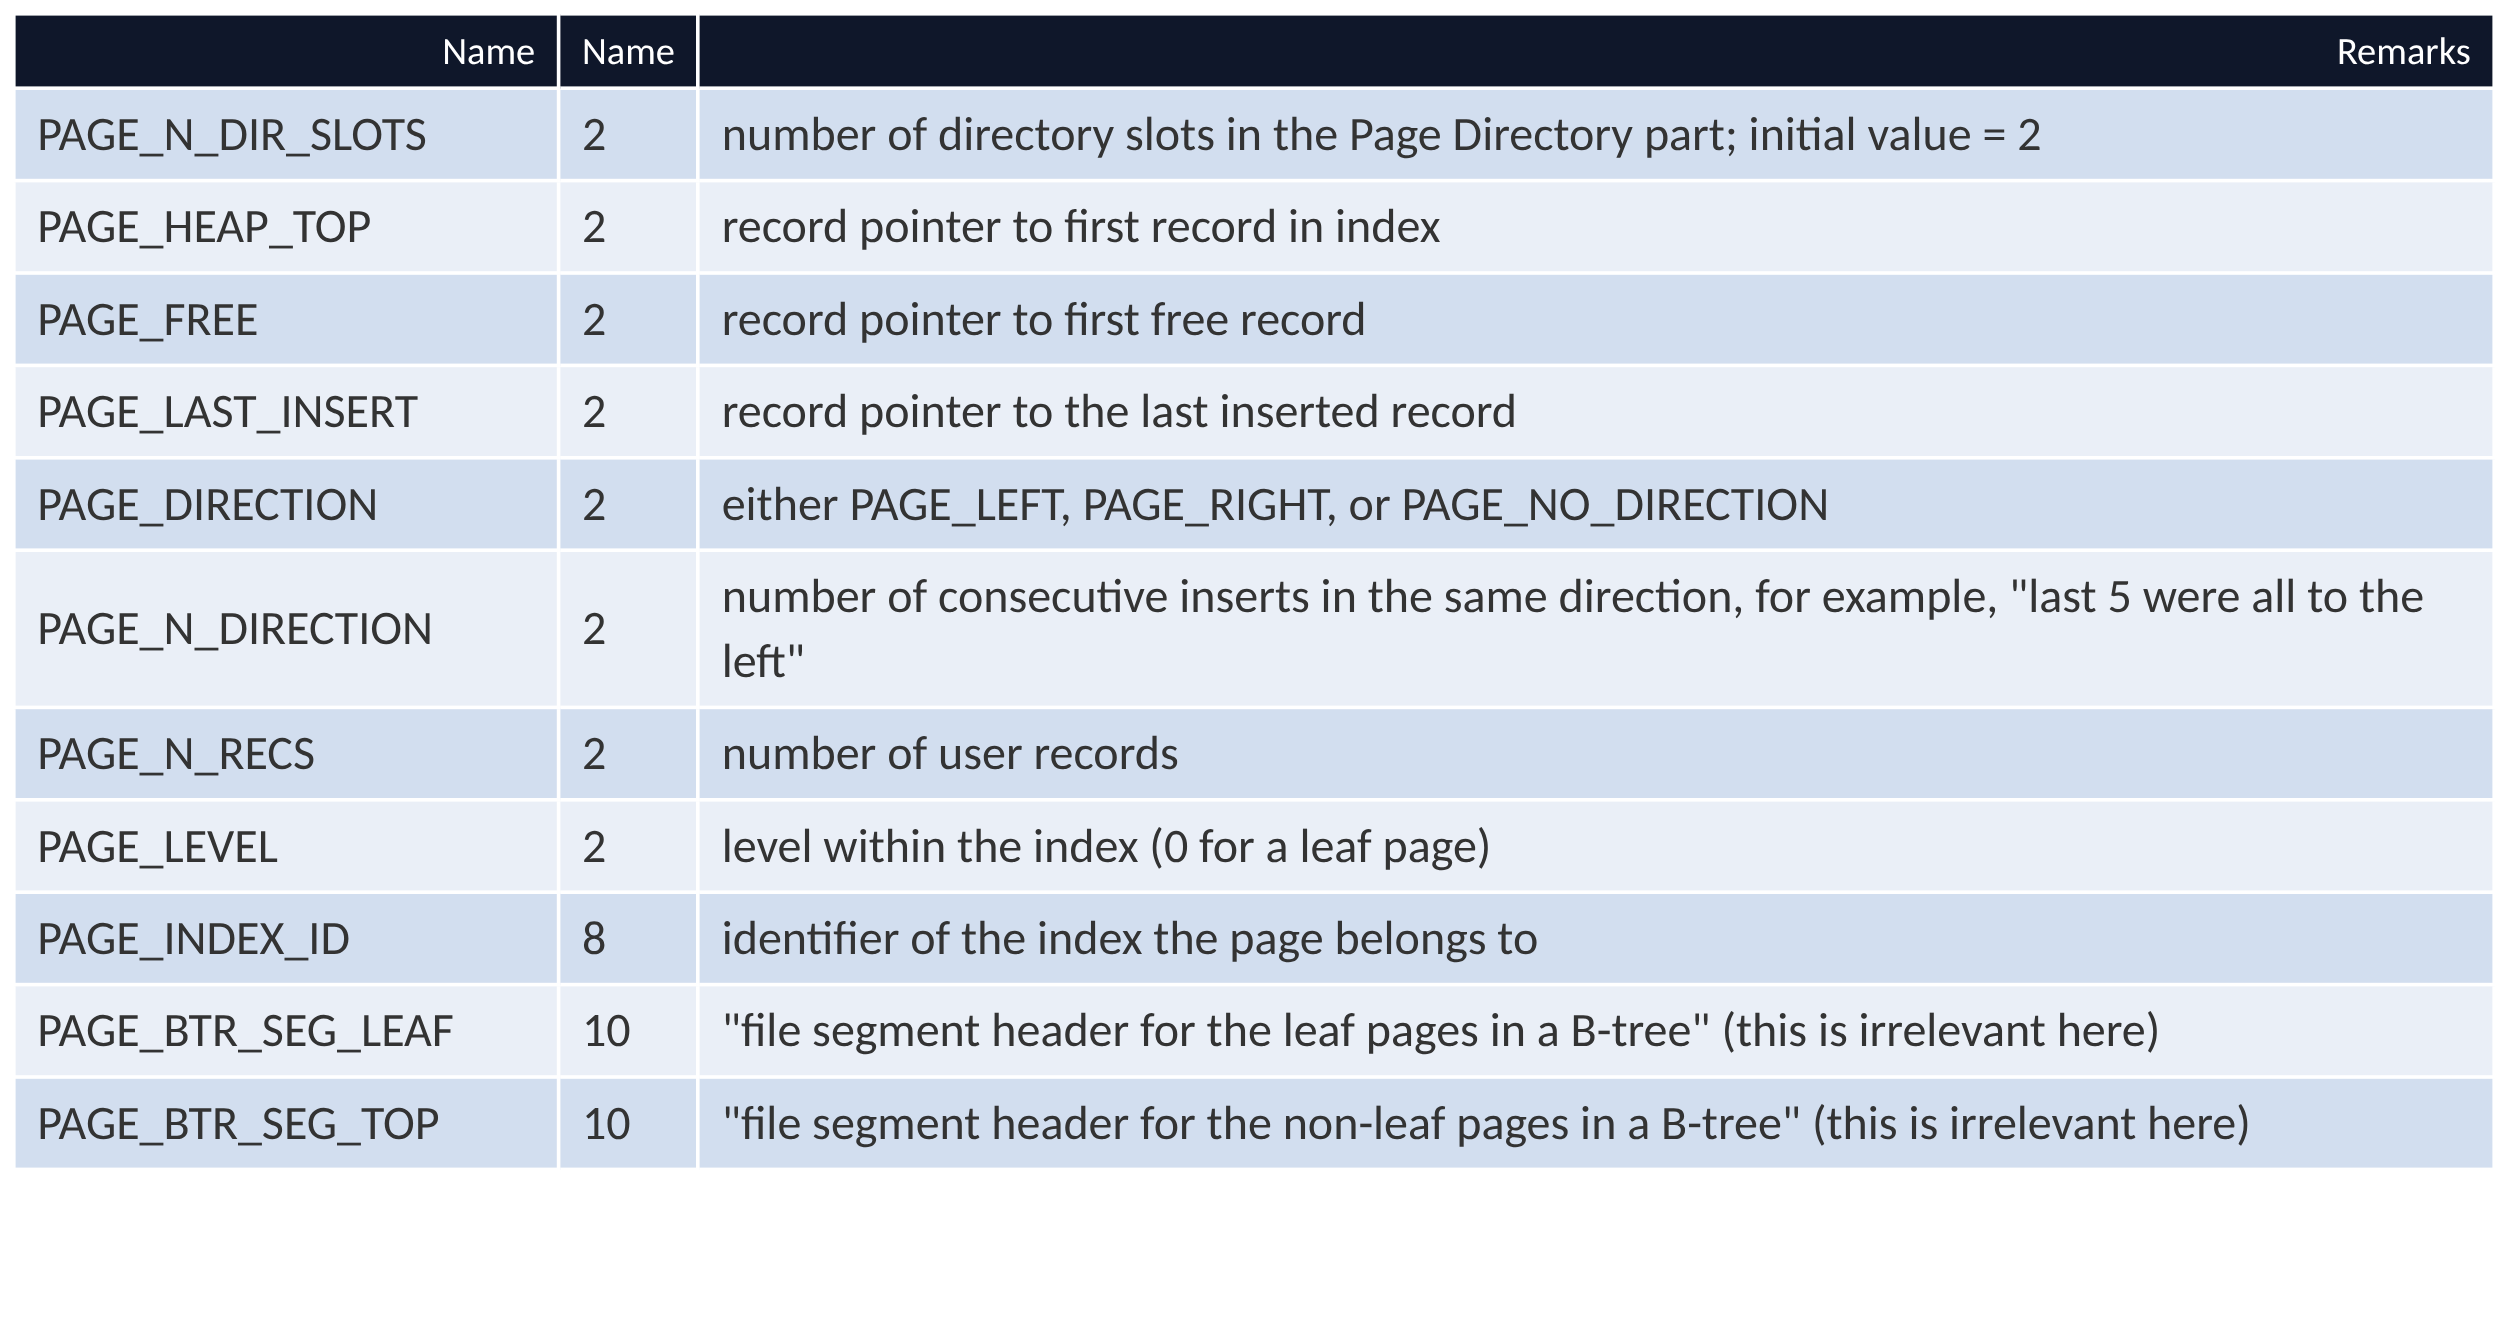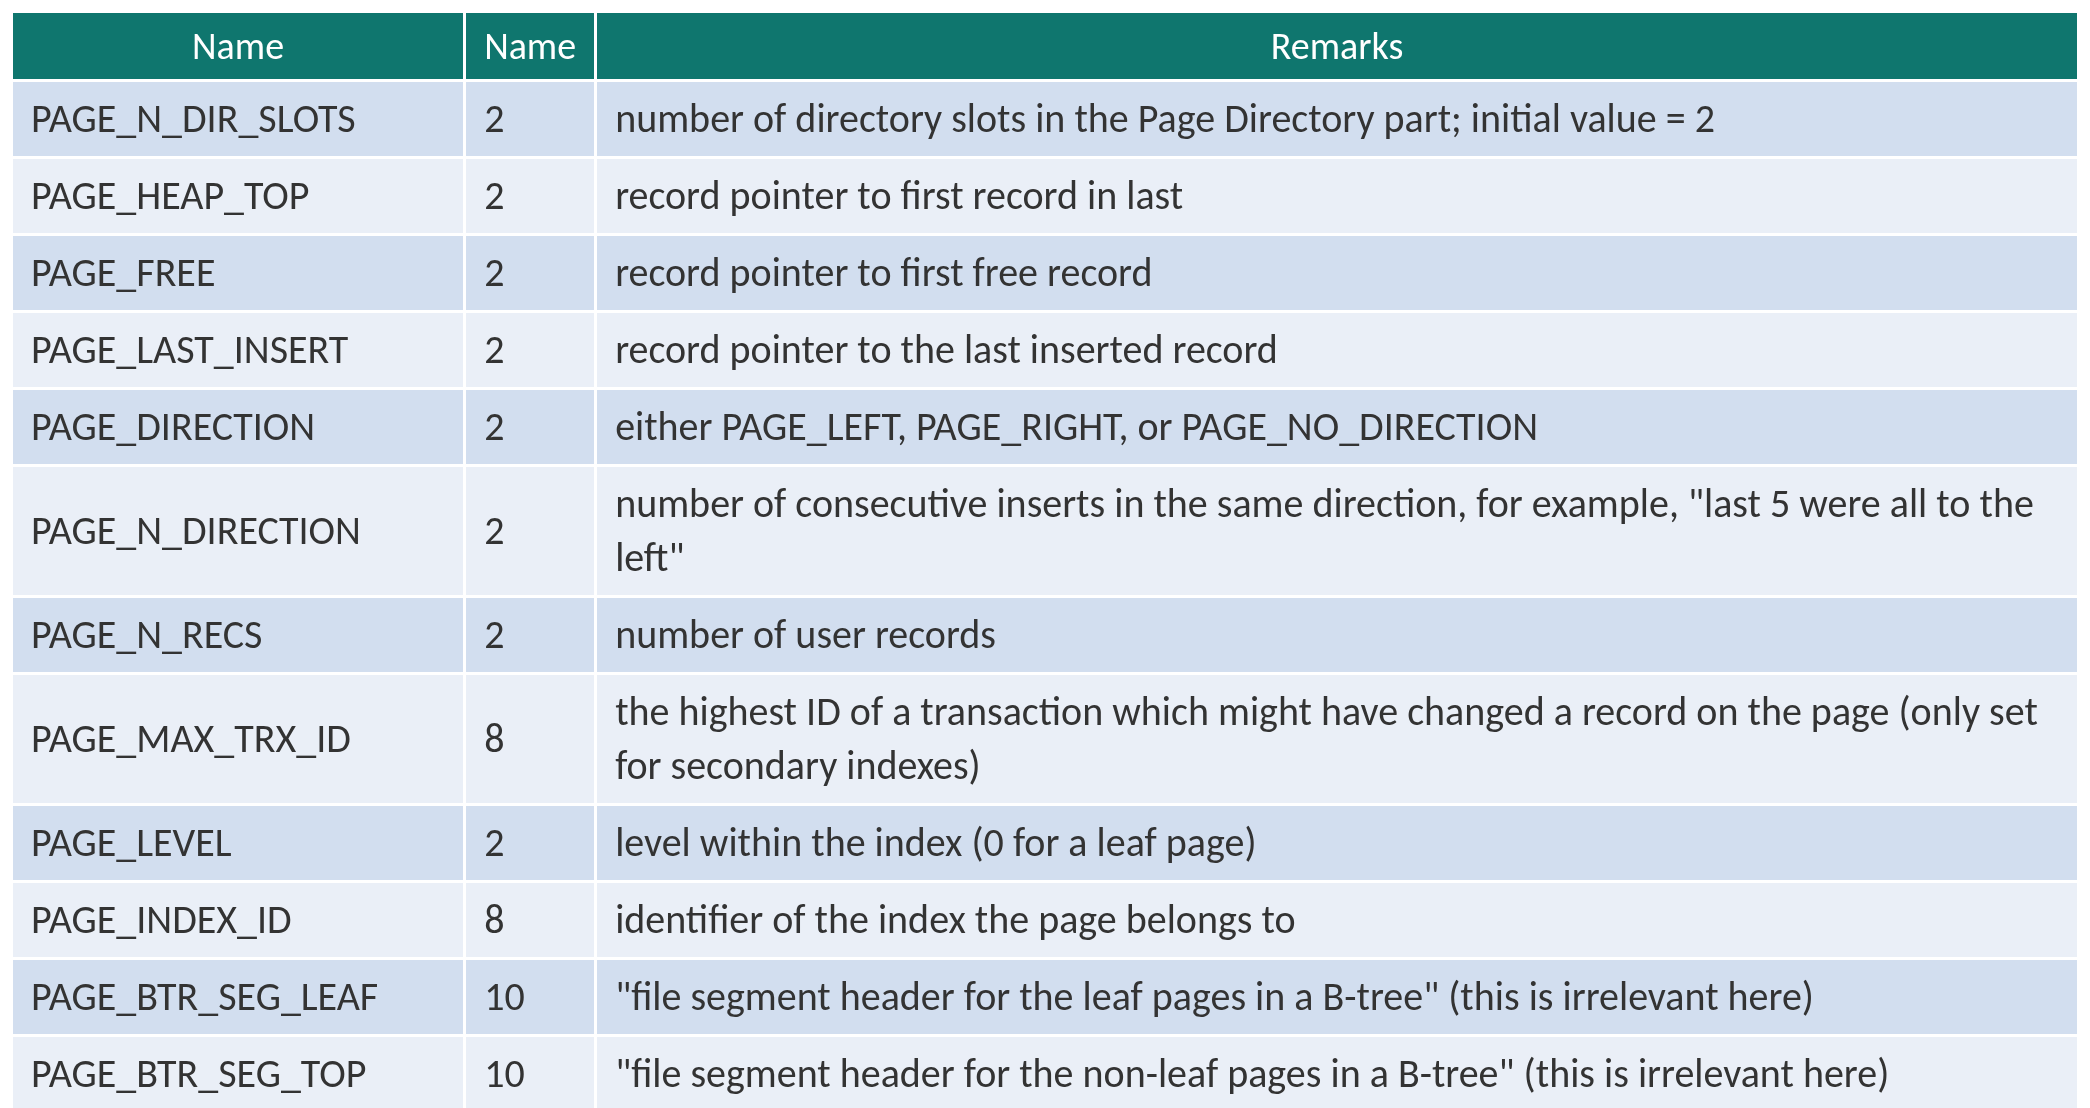--- a/index.html
+++ b/index.html
@@ -11,26 +11,26 @@
       font-family: "Gill Sans", "Gill Sans MT", "Segoe UI", Calibri, sans-serif;
       background: #ffffff;
       padding: 10px;
     }
     table {
       border-collapse: collapse;
       width: 100%;
       max-width: 2090px;
     }
     th {
-      background: #0f766e;
+      background: #0f172a;
       color: #ffffff;
       font-weight: 400;
-      text-align: center;
+      text-align: right;
       padding: 10px 18px;
-      font-size: 38px;
+      font-size: 32px;
       border: 3px solid #ffffff;
     }
     td {
       padding: 10px 18px;
       font-size: 40px;
       color: #333333;
       border: 3px solid #ffffff;
       vertical-align: middle;
       line-height: 1.35;
     }
@@ -63,21 +63,21 @@
   </thead>
   <tbody id="table-body">
   <tr>
         <td class="col-name">PAGE_N_DIR_SLOTS</td>
         <td class="col-size">2</td>
         <td class="col-remarks">number of directory slots in the Page Directory part; initial value = 2</td>
       </tr>
       <tr>
         <td class="col-name">PAGE_HEAP_TOP</td>
         <td class="col-size">2</td>
-        <td class="col-remarks">record pointer to first record in last</td>
+        <td class="col-remarks">record pointer to first record in index</td>
       </tr>
       <tr>
         <td class="col-name">PAGE_FREE</td>
         <td class="col-size">2</td>
         <td class="col-remarks">record pointer to first free record</td>
       </tr>
       <tr>
         <td class="col-name">PAGE_LAST_INSERT</td>
         <td class="col-size">2</td>
         <td class="col-remarks">record pointer to the last inserted record</td>
@@ -91,25 +91,20 @@
         <td class="col-name">PAGE_N_DIRECTION</td>
         <td class="col-size">2</td>
         <td class="col-remarks">number of consecutive inserts in the same direction, for example, "last 5 were all to the left"</td>
       </tr>
       <tr>
         <td class="col-name">PAGE_N_RECS</td>
         <td class="col-size">2</td>
         <td class="col-remarks">number of user records</td>
       </tr>
       <tr>
-        <td class="col-name">PAGE_MAX_TRX_ID</td>
-        <td class="col-size">8</td>
-        <td class="col-remarks">the highest ID of a transaction which might have changed a record on the page (only set for secondary indexes)</td>
-      </tr>
-      <tr>
         <td class="col-name">PAGE_LEVEL</td>
         <td class="col-size">2</td>
         <td class="col-remarks">level within the index (0 for a leaf page)</td>
       </tr>
       <tr>
         <td class="col-name">PAGE_INDEX_ID</td>
         <td class="col-size">8</td>
         <td class="col-remarks">identifier of the index the page belongs to</td>
       </tr>
       <tr>

